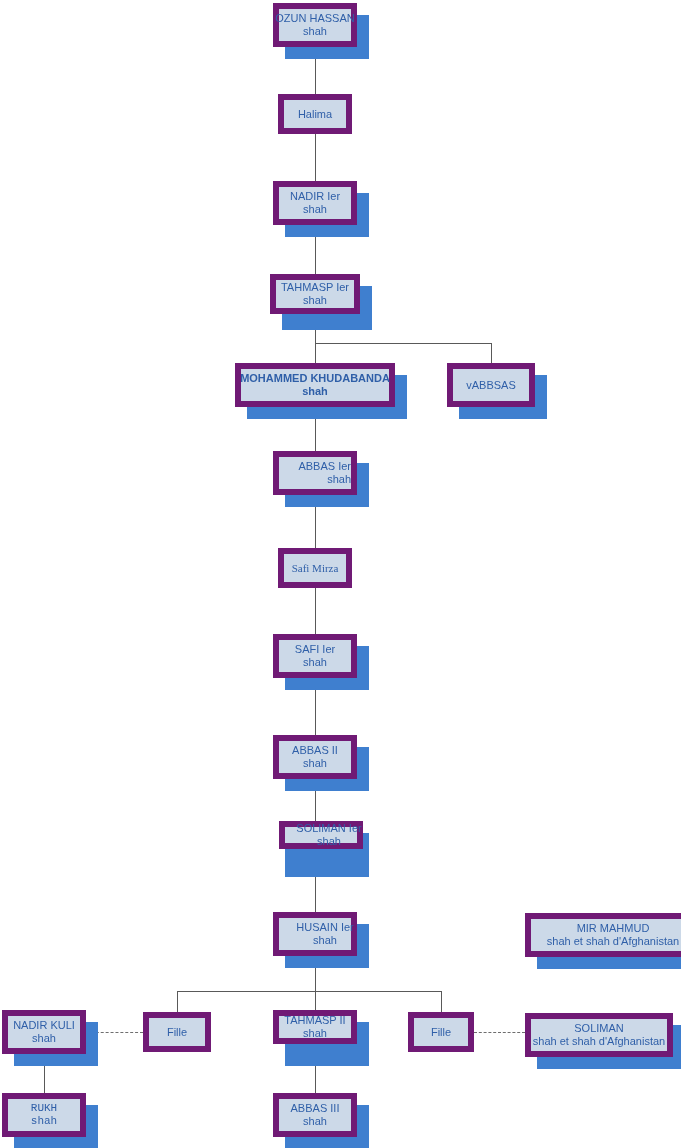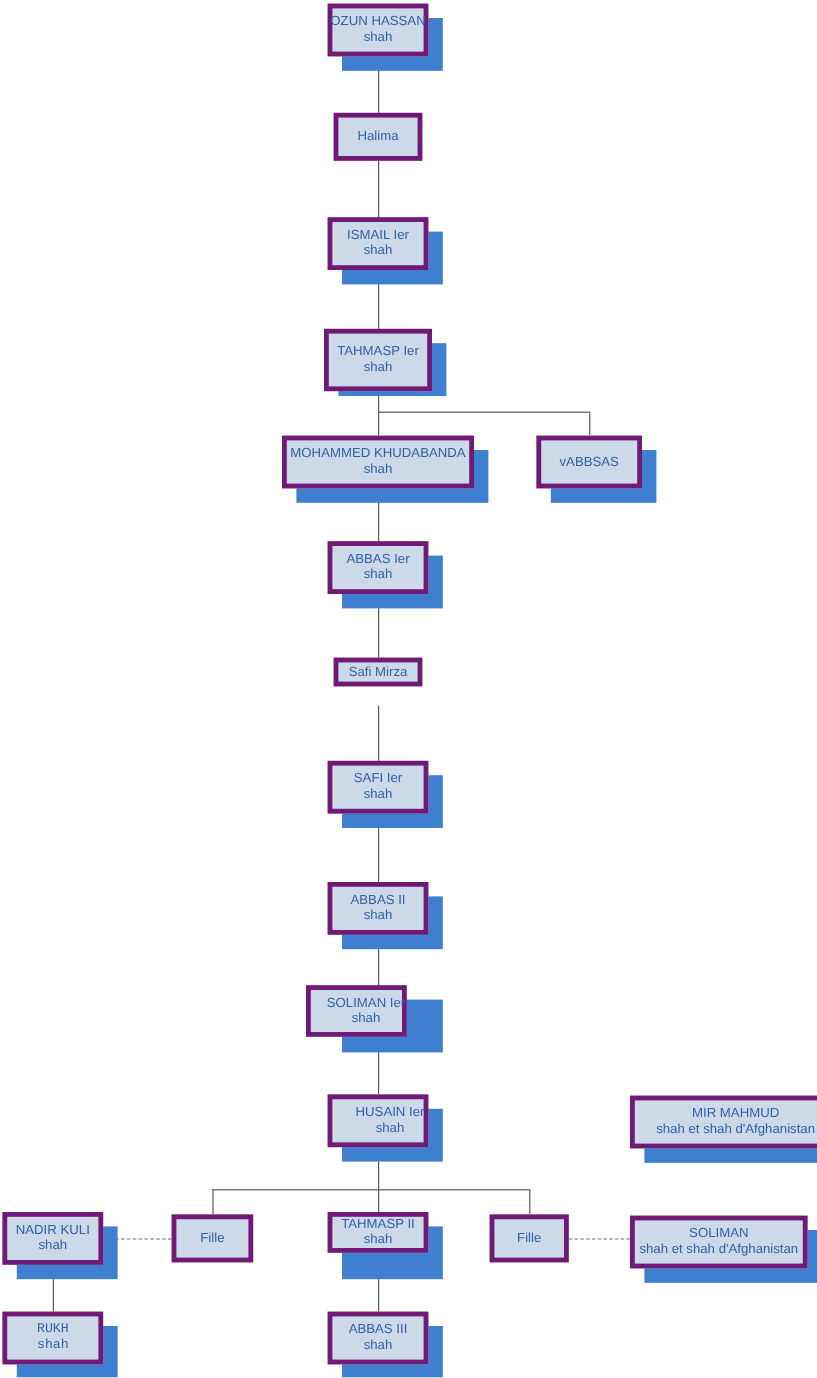--- a/index.html
+++ b/index.html
@@ -28,21 +28,21 @@
     position: absolute;
     height: 0;
     border-top: 1px dashed #6e6e6e;
   }
 
   
   .node {
     position: absolute;
     box-sizing: border-box;
     background: #ccd9e8;
-    border: 4px solid #701a75;
+    border: 6px solid #701a75;
     color: #2f5fa8;
     display: flex;
     flex-direction: column;
     align-items: center;
     justify-content: center;
     text-align: center;
     font-size: 11px;
     line-height: 13px;
     z-index: 3;
   }
@@ -104,50 +104,50 @@
     </div>
   <div id="layer-nodes">
       <div class="node" style="left: 273px; top: 3px; width: 84px; height: 44px;">
         <span class="nm">OZUN HASSAN</span>
         <span class="sub">shah</span>
       </div>
       <div class="node" style="left: 278px; top: 94px; width: 74px; height: 40px;">
         <span class="nm">Halima</span>
       </div>
       <div class="node" style="left: 273px; top: 181px; width: 84px; height: 44px;">
-        <span class="nm">ISMAIL Ier</span>
+        <span class="nm">NADIR Ier</span>
         <span class="sub">shah</span>
       </div>
-      <div class="node" style="left: 270px; top: 274px; width: 90px; height: 52px;">
+      <div class="node" style="left: 270px; top: 274px; width: 90px; height: 40px;">
         <span class="nm">TAHMASP Ier</span>
         <span class="sub">shah</span>
       </div>
-      <div class="node" style="left: 235px; top: 363px; width: 160px; height: 44px;">
+      <div class="node" style="left: 235px; top: 363px; width: 160px; height: 44px; font-weight: bold;">
         <span class="nm">MOHAMMED KHUDABANDA</span>
         <span class="sub">shah</span>
       </div>
       <div class="node" style="left: 447px; top: 363px; width: 88px; height: 44px;">
         <span class="nm">vABBSAS</span>
       </div>
-      <div class="node" style="left: 273px; top: 451px; width: 84px; height: 44px;">
+      <div class="node" style="left: 273px; top: 451px; width: 84px; height: 44px; align-items: flex-end;">
         <span class="nm">ABBAS Ier</span>
         <span class="sub">shah</span>
       </div>
-      <div class="node" style="left: 278px; top: 548px; width: 74px; height: 24px;">
+      <div class="node" style="left: 278px; top: 548px; width: 74px; height: 40px; font-family: Liberation Serif, serif;">
         <span class="nm">Safi Mirza</span>
       </div>
       <div class="node" style="left: 273px; top: 634px; width: 84px; height: 44px;">
         <span class="nm">SAFI Ier</span>
         <span class="sub">shah</span>
       </div>
       <div class="node" style="left: 273px; top: 735px; width: 84px; height: 44px;">
         <span class="nm">ABBAS II</span>
         <span class="sub">shah</span>
       </div>
-      <div class="node" style="left: 255px; top: 821px; width: 84px; height: 43px; padding-left: 16px;">
+      <div class="node" style="left: 279px; top: 821px; width: 84px; height: 28px; padding-left: 16px;">
         <span class="nm">SOLIMAN Ier</span>
         <span class="sub">shah</span>
       </div>
       <div class="node" style="left: 273px; top: 912px; width: 84px; height: 44px; padding-left: 20px;">
         <span class="nm">HUSAIN Ier</span>
         <span class="sub">shah</span>
       </div>
       <div class="node" style="left: 525px; top: 913px; width: 176px; height: 44px;">
         <span class="nm">MIR MAHMUD</span>
         <span class="sub">shah et shah d'Afghanistan</span>

